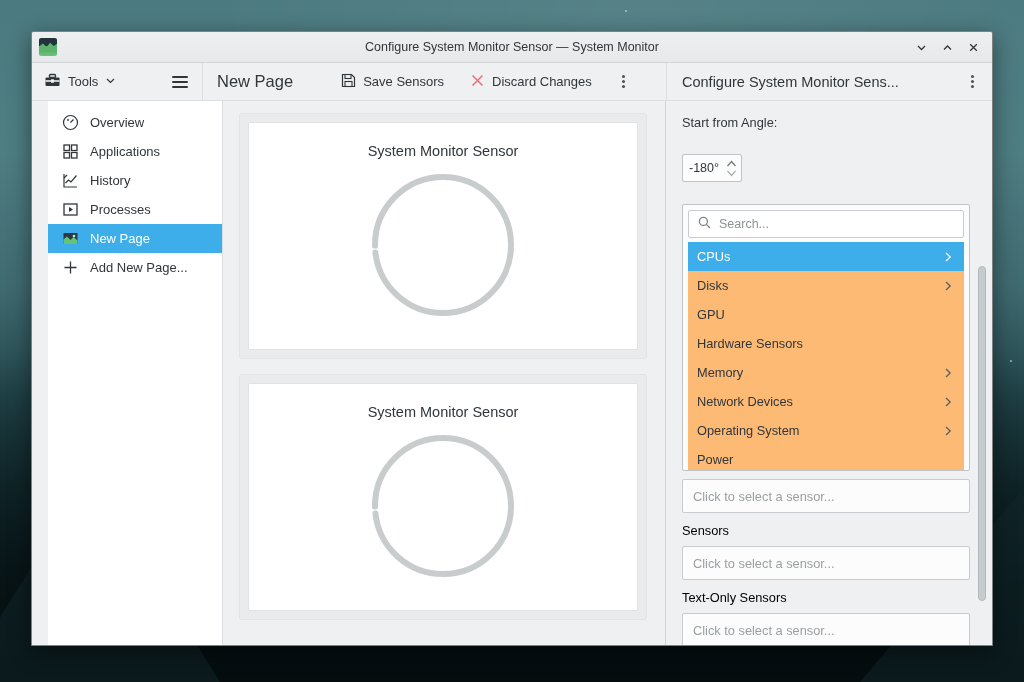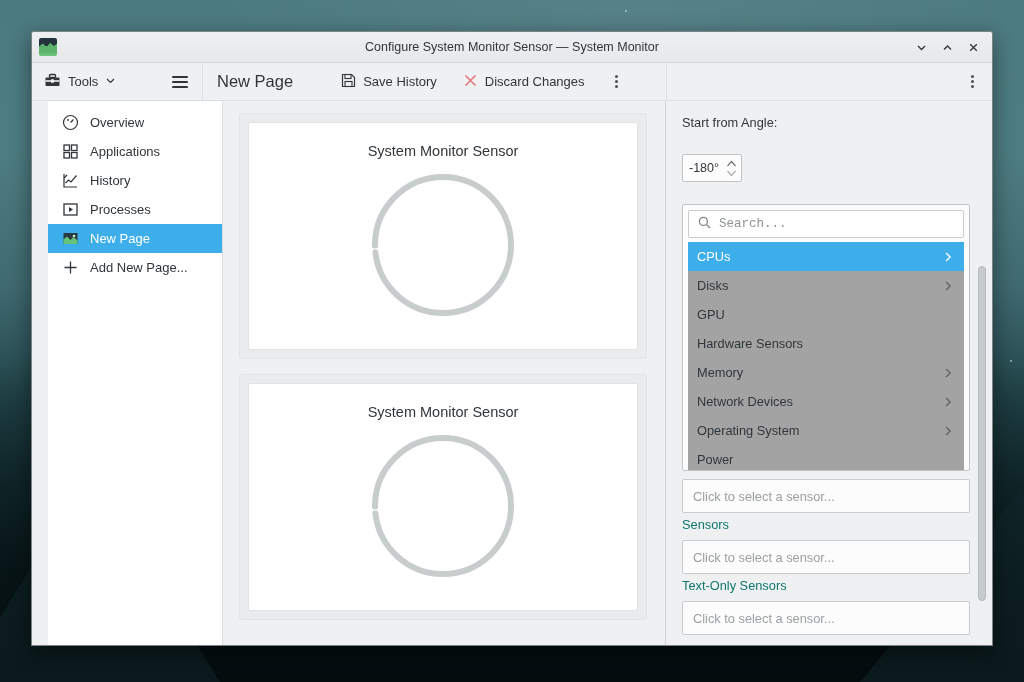--- a/index.html
+++ b/index.html
@@ -172,40 +172,40 @@
     height: 267px;
     overflow: hidden;
   }
   .search-box {
     height: 28px; background: #ffffff; border: 1px solid #c8ccd0; border-radius: 2px;
     display: flex; align-items: center; gap: 8px; padding: 0 9px;
     margin-bottom: 4px;
   }
   .search-box input {
     border: none; outline: none; background: transparent;
-    font-family: Liberation Mono, monospace; font-size: 12.5px; color: #31363b;
+    font-family: Liberation Sans, sans-serif; font-size: 12.5px; color: #31363b;
     width: 100%;
   }
   .search-box input::placeholder { color: #8e9396; }
   .list-row {
     height: 29px; display: flex; align-items: center;
     padding: 0 10px 0 9px; font-size: 12.8px; color: #31363b;
-    background: #a3a3a3;
+    background: #fdba74;
   }
   .list-row.selected { background: #3daee9; color: #ffffff; }
   .list-row .chev { margin-left: auto; color: #5b6164; display: flex; }
   .list-row.selected .chev { color: #ffffff; }
 
   .drop-field {
     height: 34px; background: #fcfcfc; border: 1px solid #c8ccd0; border-radius: 2px;
     display: flex; align-items: center; padding: 0 10px;
     font-size: 12.8px; color: #9a9fa2;
     margin-top: 8px;
   }
-  .section-label { font-size: 12.8px; color: #0f766e; margin-top: 4px; }
+  .section-label { font-size: 12.8px; color: #000000; margin-top: 10px; }
 
   
   .cfg-scroll {
     position: absolute; right: 6px; top: 165px; width: 8px; height: 335px;
     background: transparent;
   }
   .cfg-scroll .thumb {
     width: 8px; height: 100%; border-radius: 4px;
     background: #c6cbce; border: 1px solid #b4b9bd;
   }
@@ -271,38 +271,39 @@
     <div class="tb-main">
       <div class="page-title">New Page</div>
       <div class="tb-action">
         <span>
           <svg width="15" height="15" viewBox="0 0 15 15">
             <path d="M1.5 1.5 H10.5 L13.5 4.5 V13.5 H1.5 Z" fill="none" stroke="#31363b" stroke-width="1.2"></path>
             <rect x="4" y="1.5" width="6" height="4" fill="none" stroke="#31363b" stroke-width="1.1"></rect>
             <rect x="4" y="8.5" width="7" height="5" fill="none" stroke="#31363b" stroke-width="1.1"></rect>
           </svg>
         </span>
-        <span>Save History</span>
+        <span>Save Sensors</span>
       </div>
       <div class="tb-action">
         <span>
           <svg width="15" height="15" viewBox="0 0 15 15">
               <path d="M2.5 2.5 L12.5 12.5 M12.5 2.5 L2.5 12.5" fill="none" stroke="#e2787f" stroke-width="1.6"></path>
             </svg>
         </span>
         <span>Discard Changes</span>
       </div>
       <div class="kebab">
           <i></i>
           <i></i>
           <i></i>
         </div>
     </div>
 
     <div class="tb-right">
+      <div class="cfg-title">Configure System Monitor Sens...</div>
       <div class="kebab">
           <i></i>
           <i></i>
           <i></i>
         </div>
     </div>
   </div>
 
   <div class="body-row">
 

